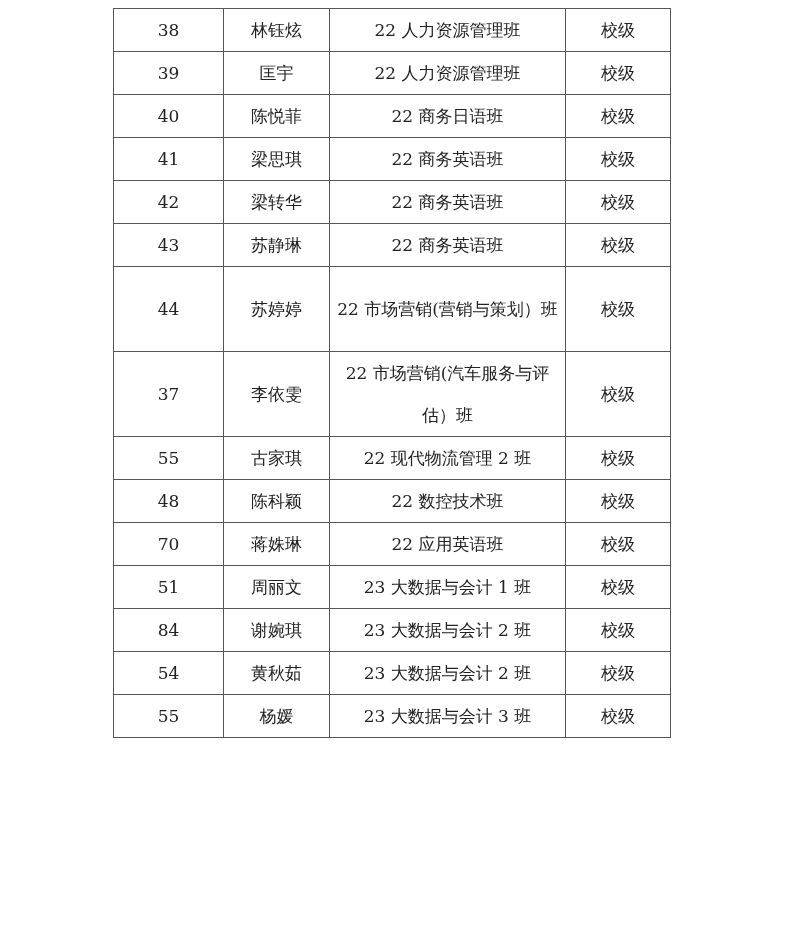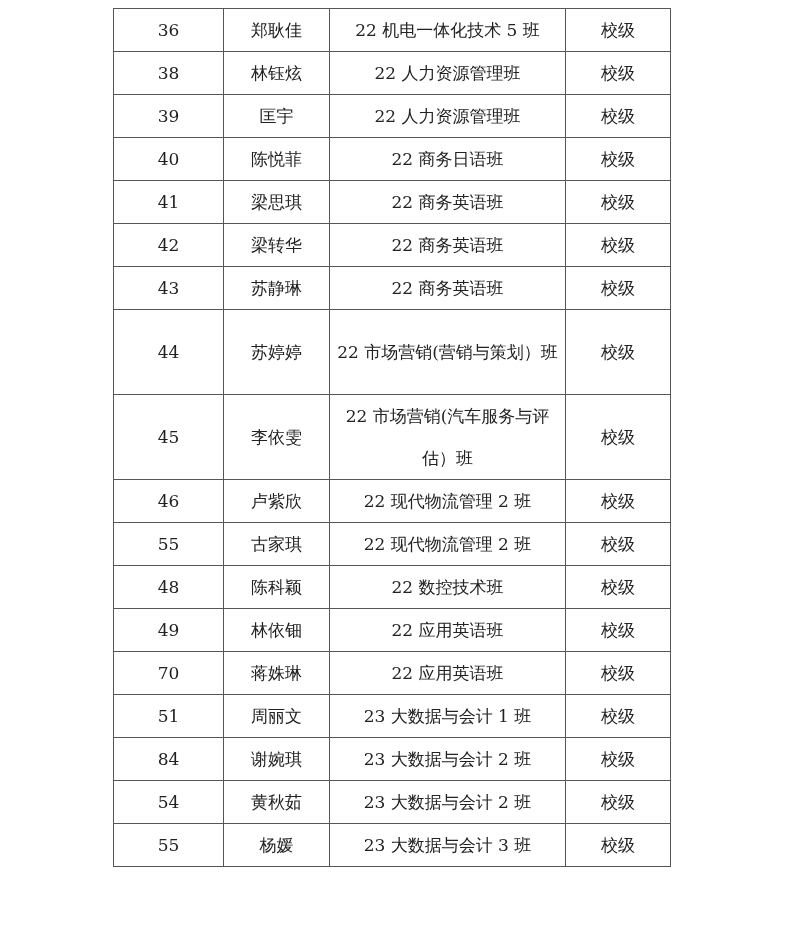--- a/index.html
+++ b/index.html
@@ -18,26 +18,20 @@
 <body>
 
 <table>
   <colgroup>
       <col class="c1">
       <col class="c2">
       <col class="c3">
       <col class="c4">
     </colgroup>
   <tbody id="tbody">
-      <tr>
-        <td>36</td>
-        <td>郑耿佳</td>
-        <td class="cls">22 机电一体化技术 5 班</td>
-        <td>校级</td>
-      </tr>
       <tr>
         <td>38</td>
         <td>林钰炫</td>
         <td class="cls">22 人力资源管理班</td>
         <td>校级</td>
       </tr>
       <tr>
         <td>39</td>
         <td>匡宇</td>
         <td class="cls">22 人力资源管理班</td>
@@ -67,47 +61,35 @@
         <td class="cls">22 商务英语班</td>
         <td>校级</td>
       </tr>
       <tr class="tall">
         <td>44</td>
         <td>苏婷婷</td>
         <td class="cls">22 市场营销(营销与策划）班</td>
         <td>校级</td>
       </tr>
       <tr class="tall">
-        <td>45</td>
+        <td>37</td>
         <td>李依雯</td>
         <td class="cls">22 市场营销(汽车服务与评估）班</td>
-        <td>校级</td>
-      </tr>
-      <tr>
-        <td>46</td>
-        <td>卢紫欣</td>
-        <td class="cls">22 现代物流管理 2 班</td>
         <td>校级</td>
       </tr>
       <tr>
         <td>55</td>
         <td>古家琪</td>
         <td class="cls">22 现代物流管理 2 班</td>
         <td>校级</td>
       </tr>
       <tr>
         <td>48</td>
         <td>陈科颖</td>
         <td class="cls">22 数控技术班</td>
-        <td>校级</td>
-      </tr>
-      <tr>
-        <td>49</td>
-        <td>林依钿</td>
-        <td class="cls">22 应用英语班</td>
         <td>校级</td>
       </tr>
       <tr>
         <td>70</td>
         <td>蒋姝琳</td>
         <td class="cls">22 应用英语班</td>
         <td>校级</td>
       </tr>
       <tr>
         <td>51</td>

